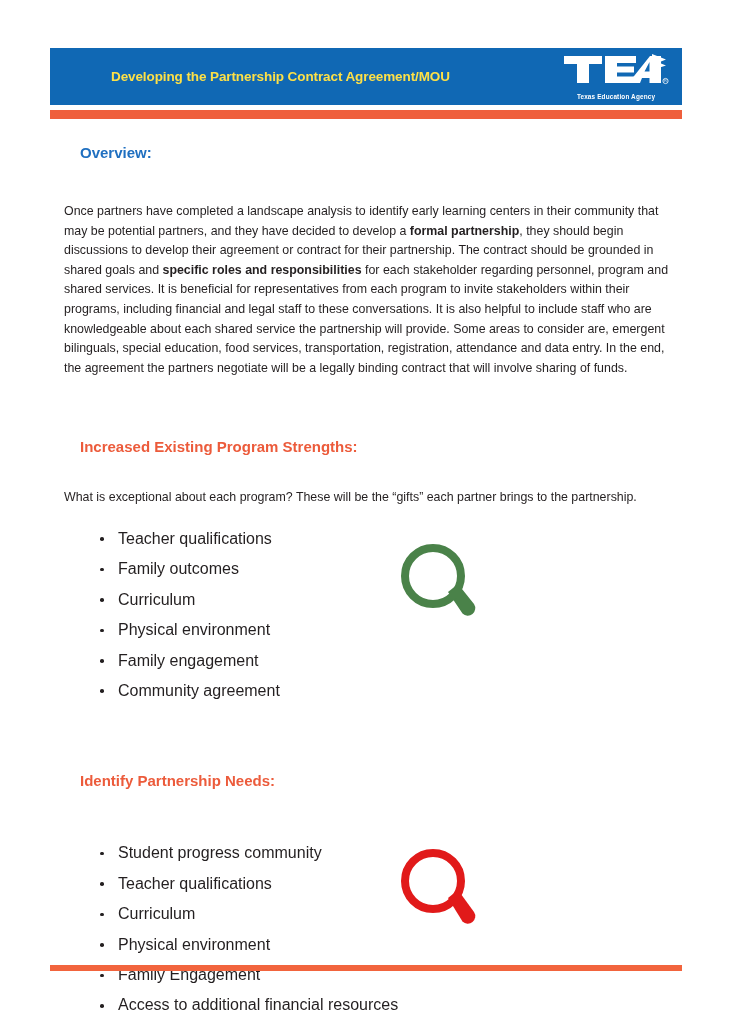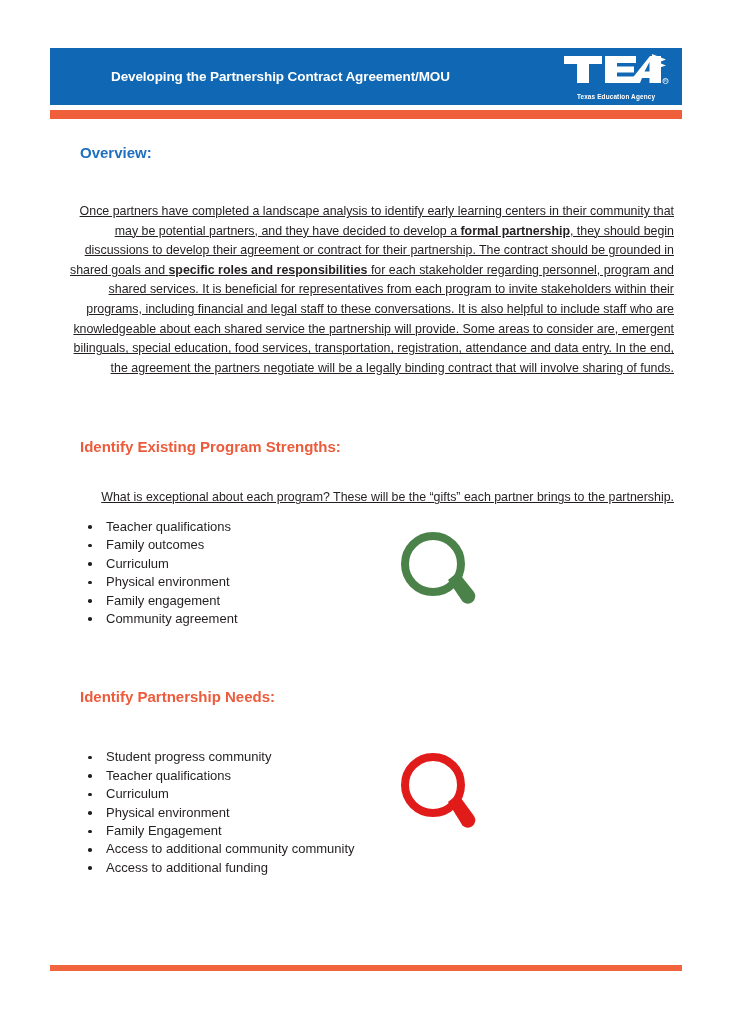--- a/index.html
+++ b/index.html
@@ -31,21 +31,21 @@
     width: 632px;
     height: 57px;
     background: #1068b4;
     display: flex;
     align-items: center;
     justify-content: space-between;
     box-sizing: border-box;
     padding: 0 8px 0 16px;
   }
   .header-title {
-    color: #ffffff;
+    color: #fde047;
     font-size: 13.5px;
     font-weight: bold;
     letter-spacing: -0.1px;
     white-space: nowrap;
     padding-left: 45px;
   }
 
   
   .logo {
     display: flex;
@@ -100,47 +100,46 @@
     line-height: 1.2;
   }
   h2.blue { color: #1f6fc0; }
   h2.orange { color: #ec5b3b; }
 
   p.body-text {
     margin: 0;
     font-size: 12.4px;
     line-height: 19.6px;
     color: #231f20;
-    text-align: right;
-    text-decoration: underline;
+    text-align: left;
   }
   p.body-text b { font-weight: bold; }
 
   .gap-overview-title { height: 24px; }
   .gap-after-para { height: 44px; }
   .gap-after-head { height: 16px; }
   .gap-before-list { height: 10px; }
 
   
   .list-row {
     position: relative;
     display: block;
   }
   ul.bullets {
     margin: 0;
     padding: 0;
     list-style: none;
   }
   ul.bullets li {
     position: relative;
-    font-size: 13px;
+    font-size: 16px;
     line-height: 18.4px;
     color: #231f20;
     padding-left: 42px;
-    margin: 0;
+    margin: 12px;
   }
   ul.bullets li::before {
     content: "";
     position: absolute;
     left: 24px;
     top: 7.5px;
     width: 3.6px;
     height: 3.6px;
     border-radius: 50%;
     background: #231f20;
@@ -185,21 +184,21 @@
 
   <div class="content">
 
     <h2 class="section-title blue">Overview:</h2>
     <div class="gap-overview-title"></div>
 
     <p class="body-text"><span>Once partners have completed a landscape analysis to identify early learning centers in their community that may be potential partners, and they have decided to develop a </span><b>formal partnership</b><span>, they should begin discussions to develop their agreement or contract for their partnership. The contract should be grounded in shared goals and </span><b>specific roles and responsibilities</b><span> for each stakeholder regarding personnel, program and shared services. It is beneficial for representatives from each program to invite stakeholders within their programs, including financial and legal staff to these conversations. It is also helpful to include staff who are knowledgeable about each shared service the partnership will provide. Some areas to consider are, emergent bilinguals, special education, food services, transportation, registration, attendance and data entry.   In the end, the agreement the partners negotiate will be a legally binding contract that will involve sharing of funds.</span></p>
 
     <div class="gap-after-para"></div>
 
-    <h2 class="section-title orange">Identify Existing Program Strengths:</h2>
+    <h2 class="section-title orange">Increased Existing Program Strengths:</h2>
     <div class="gap-after-head"></div>
     <p class="body-text">What is exceptional about each program? These will be the “gifts” each partner brings to the partnership.</p>
     <div class="gap-before-list"></div>
 
     <div class="list-row">
       <ul class="bullets">
         <li>Teacher qualifications</li>
         <li>Family outcomes</li>
         <li>Curriculum</li>
         <li>Physical environment</li>
@@ -222,21 +221,21 @@
     <div class="gap-after-head"></div>
     <div class="gap-before-list"></div>
 
     <div class="list-row">
       <ul class="bullets">
         <li>Student progress community</li>
         <li>Teacher qualifications</li>
         <li>Curriculum</li>
         <li>Physical environment</li>
         <li>Family Engagement</li>
-        <li>Access to additional community community</li>
+        <li>Access to additional financial resources</li>
         <li>Access to additional funding</li>
       </ul>
       <span class="icon-wrap icon-red">
         <svg width="88" height="90" viewBox="0 0 88 90" aria-hidden="true">
           <g>
             <path d="M52 52 L62 44 L78 66 a7.5 7.5 0 0 1 -11.5 9.5 Z" fill="#e11a1a"></path>
             <circle cx="37" cy="35" r="28" fill="none" stroke="#e11a1a" stroke-width="8"></circle>
           </g>
         </svg>
       </span>

